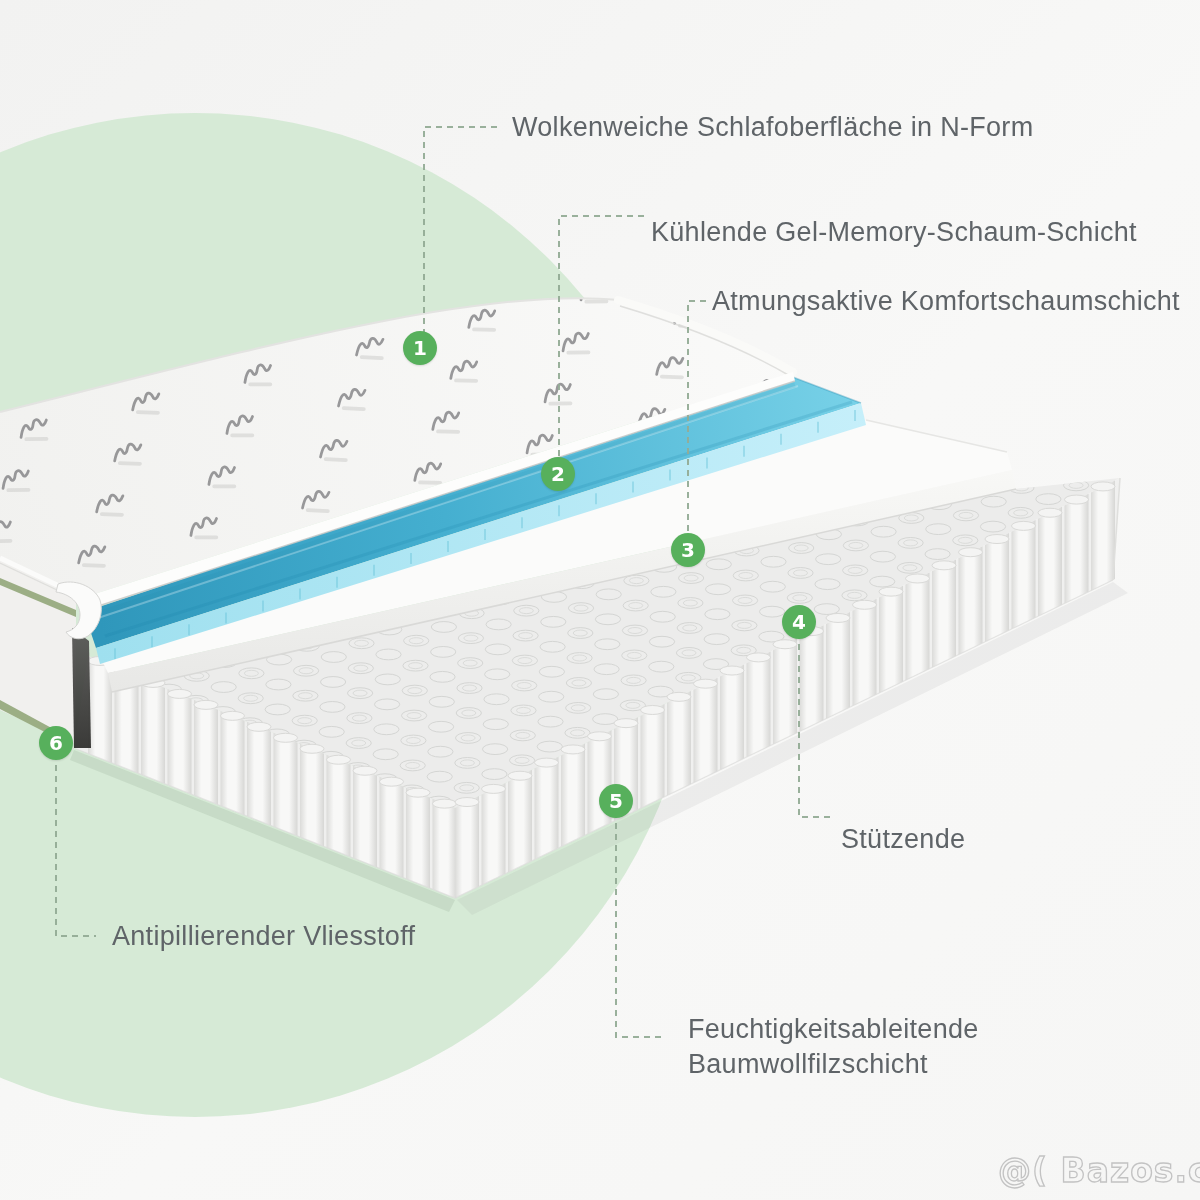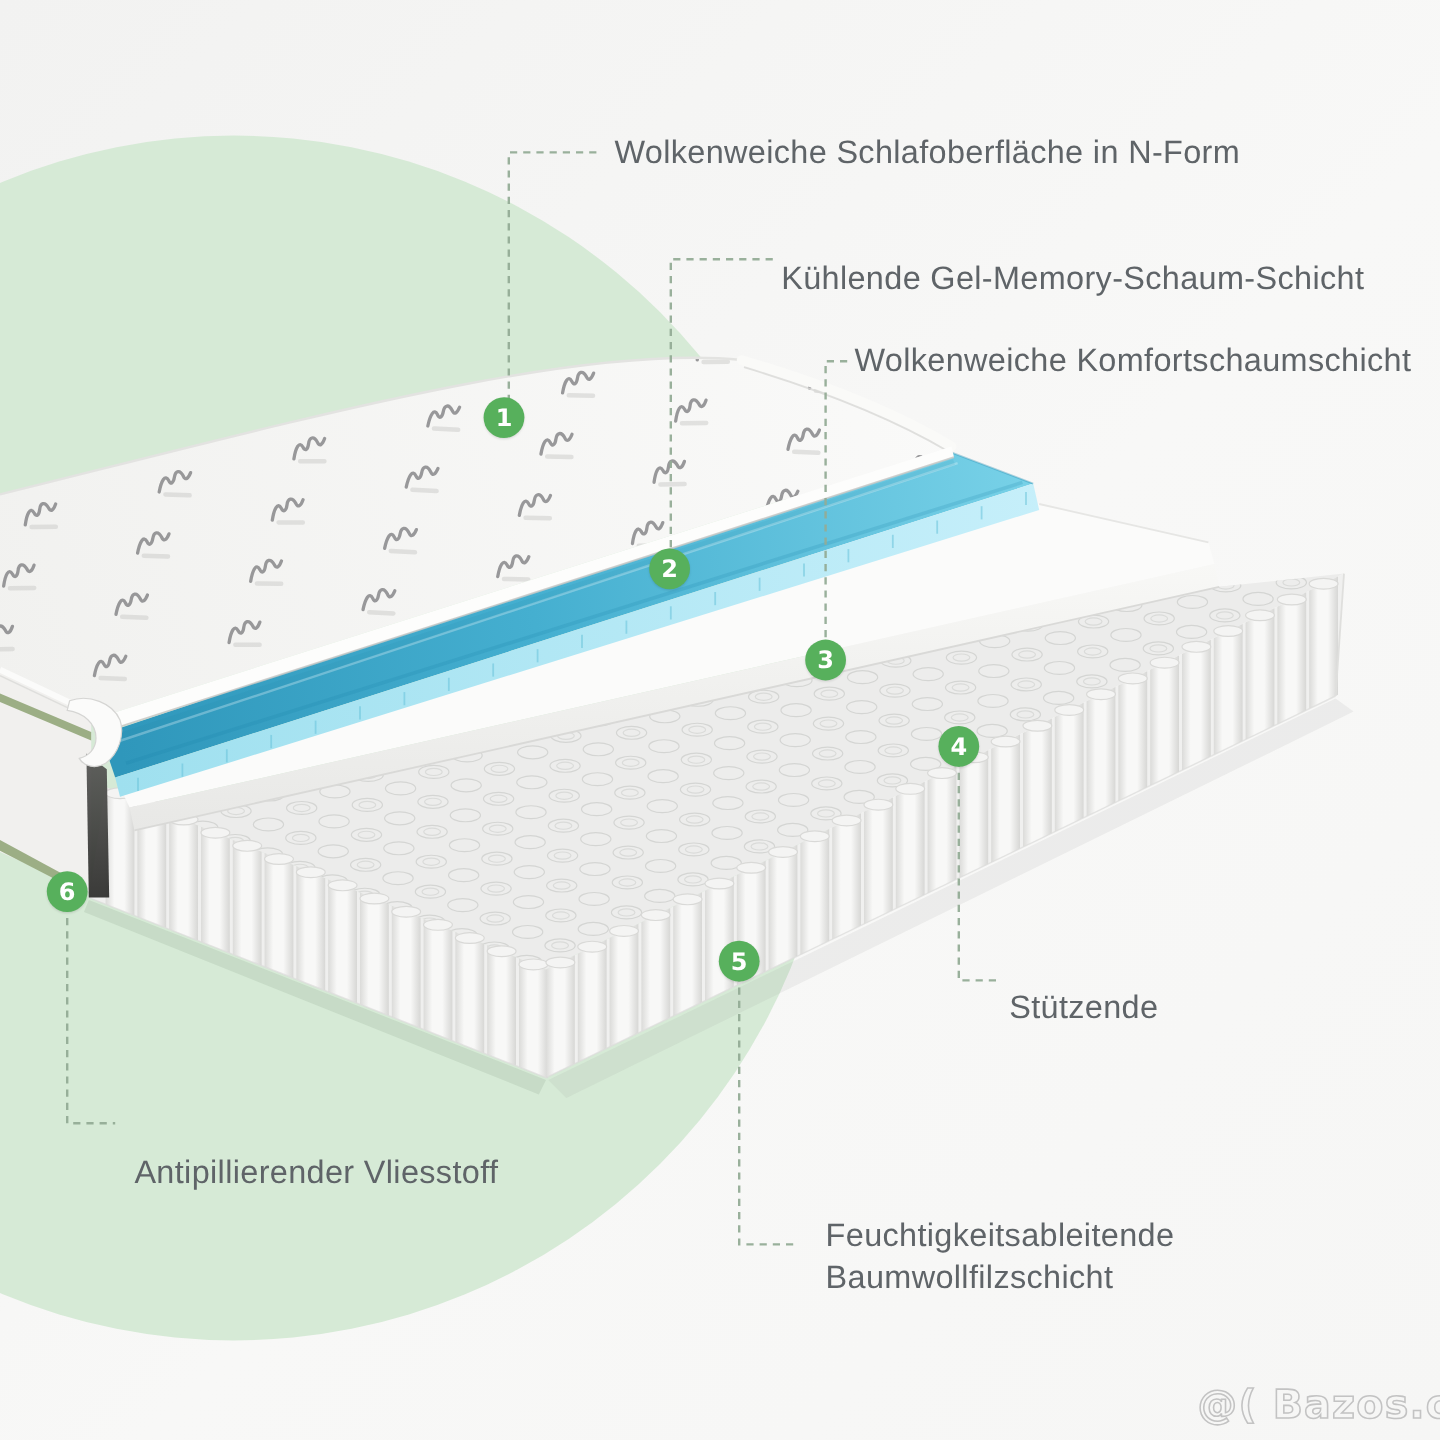--- a/index.html
+++ b/index.html
@@ -902,25 +902,25 @@
   <div class="badge" style="left:616px;top:801px;">5</div>
   <div class="badge" style="left:56px;top:743px;">6</div>
 
   <div class="callout vcenter" style="left:512px;top:127px;">
     <span>Wolkenweiche Schlafoberfläche in N-Form</span>
   </div>
   <div class="callout vcenter" style="left:651px;top:232px;">
     <span>Kühlende Gel-Memory-Schaum-Schicht</span>
   </div>
   <div class="callout vcenter" style="left:712px;top:301px;">
-    <span>Wolkenweiche Komfortschaumschicht</span>
+    <span>Atmungsaktive Komfortschaumschicht</span>
   </div>
   <div class="callout" style="left:841px;top:786px;margin-top:36px;">
     <span>Stützende</span>
   </div>
   <div class="callout" style="left:688px;top:1012px;">
     <span>Feuchtigkeitsableitende</span>
     <span>Baumwollfilzschicht</span>
   </div>
-  <div class="callout vcenter" style="left:112px;top:936px;margin-top:41px;">
+  <div class="callout vcenter" style="left:112px;top:936px;">
     <span>Antipillierender Vliesstoff</span>
   </div>
 </div>
 
 </body></html>

